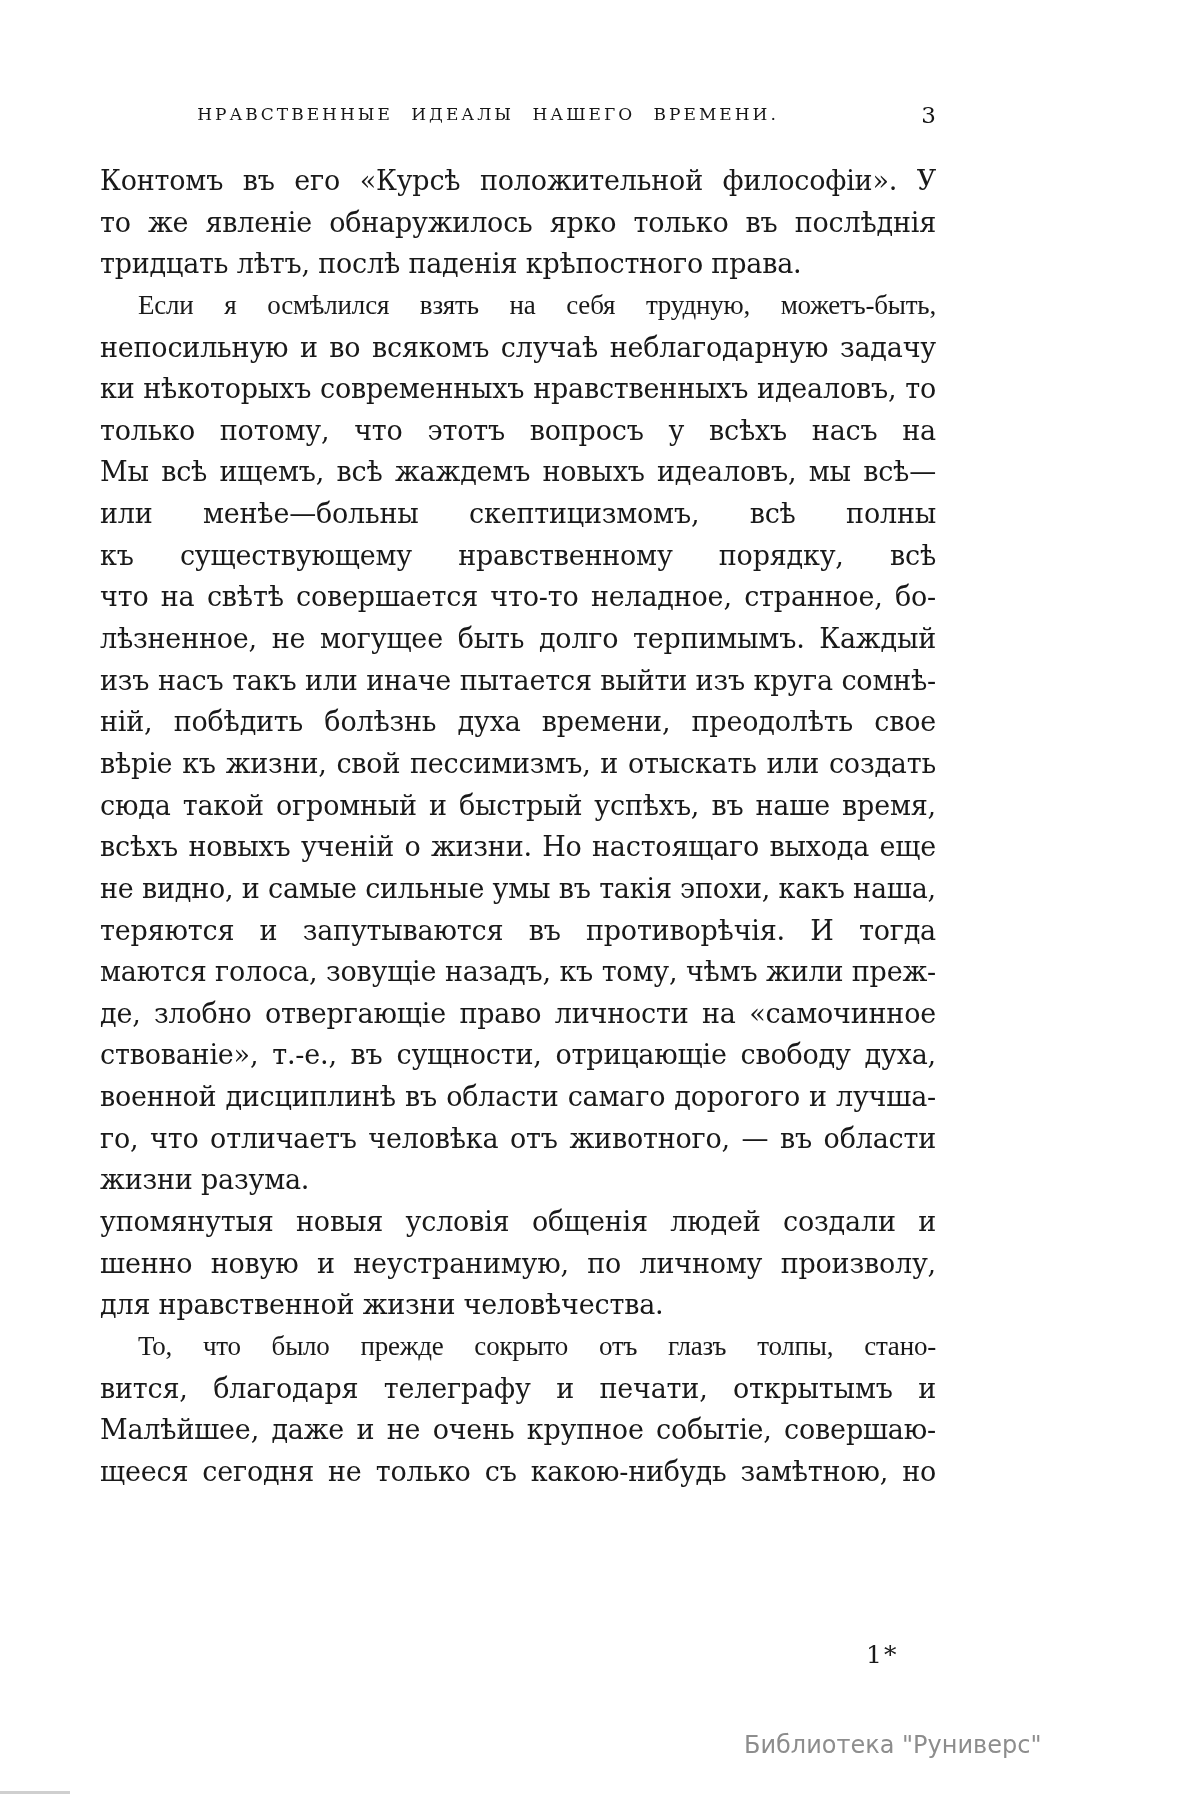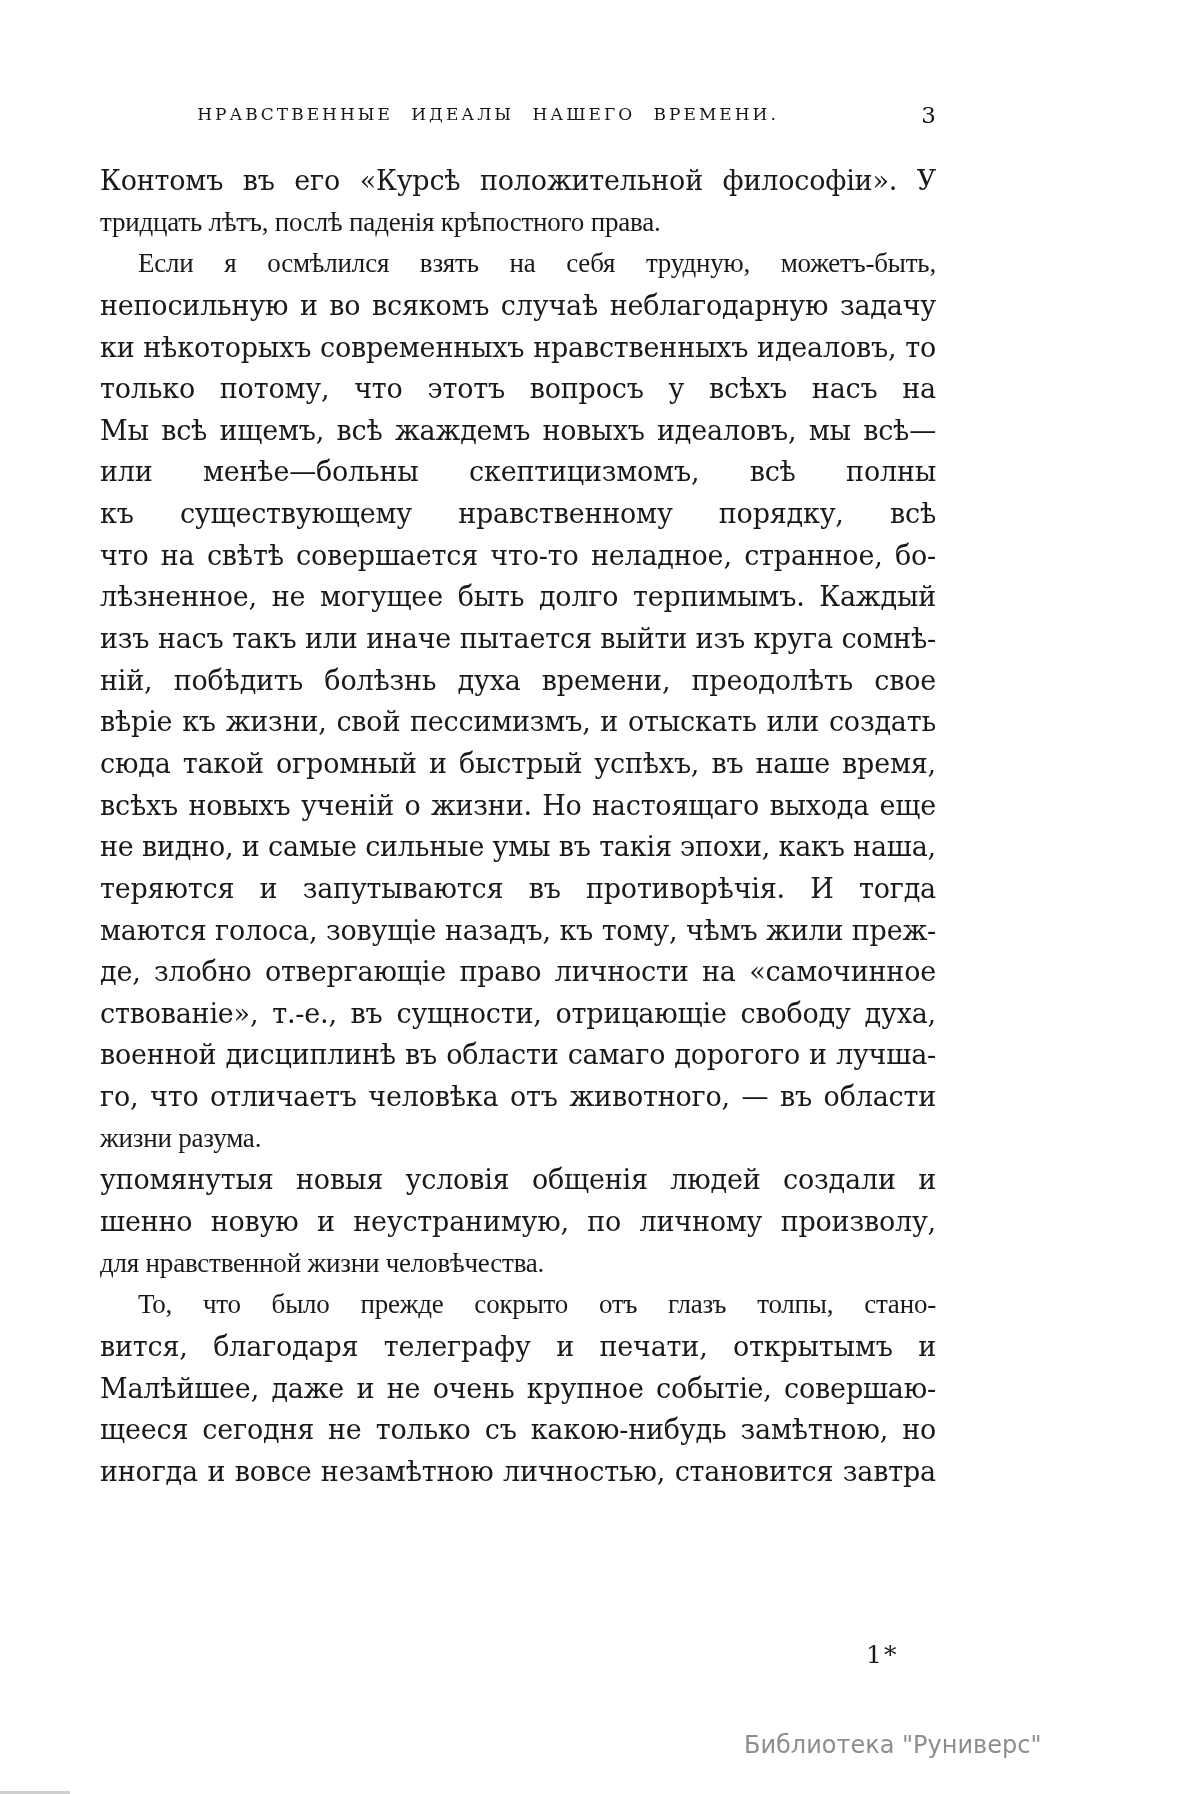--- a/index.html
+++ b/index.html
@@ -56,21 +56,20 @@
     letter-spacing: -0.2px;
     text-align: justify;
     text-align-last: justify;
     overflow: hidden;
     white-space: normal;
     color: #191919;
   }
   .line.no-just {
     text-align: left;
     text-align-last: left;
-    font-family: Liberation Serif, serif;
   }
   .line.indent {
     text-indent: 38px;
     font-family: Liberation Serif, serif;
   }
   
   .signature-mark {
     position: absolute;
     top: 1640px;
     left: 866px;
@@ -102,20 +101,21 @@
 
 <div class="page">
 
   <div class="running-head">
     <div class="running-title">НРАВСТВЕННЫЕ ИДЕАЛЫ НАШЕГО ВРЕМЕНИ.</div>
     <div class="page-number">3</div>
   </div>
 
   <div class="body-text">
       <div class="line">Контомъ въ его «Курсѣ положительной философіи». У насъ</div>
+      <div class="line">то же явленіе обнаружилось ярко только въ послѣднія</div>
       <div class="line no-just">тридцать лѣтъ, послѣ паденія крѣпостного права.</div>
       <div class="line indent">Если я осмѣлился взять на себя трудную, можетъ-быть,</div>
       <div class="line">непосильную и во всякомъ случаѣ неблагодарную задачу оцѣн-</div>
       <div class="line">ки нѣкоторыхъ современныхъ нравственныхъ идеаловъ, то</div>
       <div class="line">только потому, что этотъ вопросъ у всѣхъ насъ на очереди.</div>
       <div class="line">Мы всѣ ищемъ, всѣ жаждемъ новыхъ идеаловъ, мы всѣ—болѣе</div>
       <div class="line">или менѣе—больны скептицизмомъ, всѣ полны отвращенія</div>
       <div class="line">къ существующему нравственному порядку, всѣ чуствуемъ,</div>
       <div class="line">что на свѣтѣ совершается что-то неладное, странное, бо-</div>
       <div class="line">лѣзненное, не могущее быть долго терпимымъ. Каждый</div>
@@ -132,21 +132,20 @@
       <div class="line">военной дисциплинѣ въ области самаго дорогого и лучша-</div>
       <div class="line">го, что отличаетъ человѣка отъ животного, — въ области</div>
       <div class="line no-just">жизни разума.</div>
       <div class="line">упомянутыя новыя условія общенія людей создали и совер-</div>
       <div class="line">шенно новую и неустранимую, по личному произволу, почву</div>
       <div class="line no-just">для нравственной жизни человѣчества.</div>
       <div class="line indent">То, что было прежде сокрыто отъ глазъ толпы, стано-</div>
       <div class="line">вится, благодаря телеграфу и печати, открытымъ и явнымъ.</div>
       <div class="line">Малѣйшее, даже и не очень крупное событіе, совершаю-</div>
       <div class="line">щееся сегодня не только съ какою-нибудь замѣтною, но</div>
-      <div class="line">иногда и вовсе незамѣтною личностью, становится завтра</div>
     </div>
 
   <div class="signature-mark">1*</div>
 
   <div class="watermark">Библиотека "Руниверс"</div>
 
   <div class="scan-edge"></div>
 
 </div>
 

